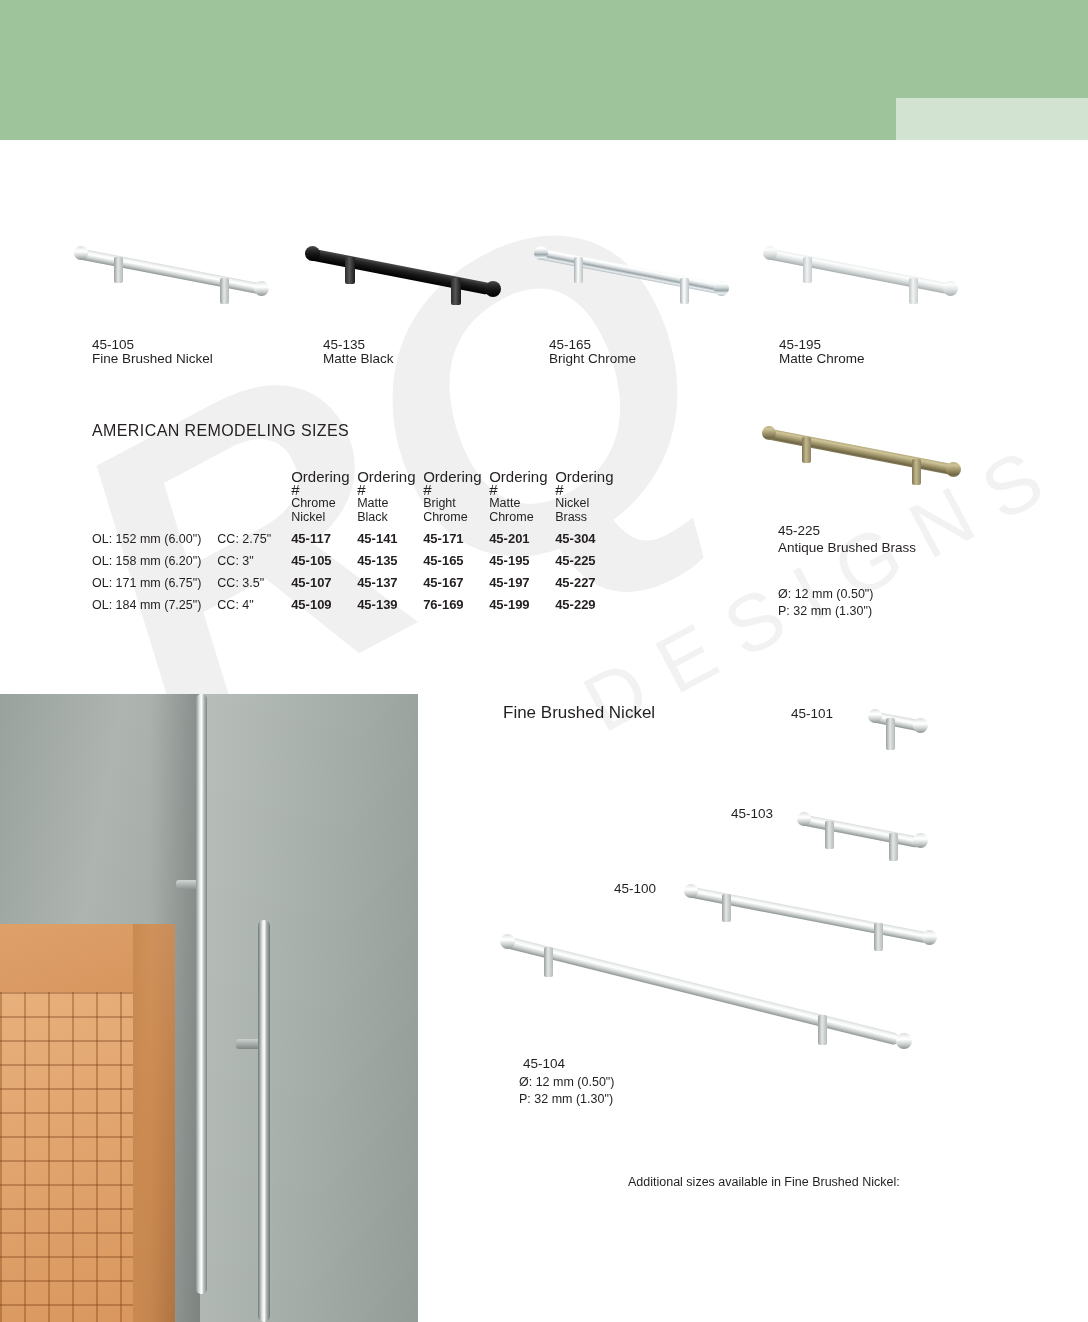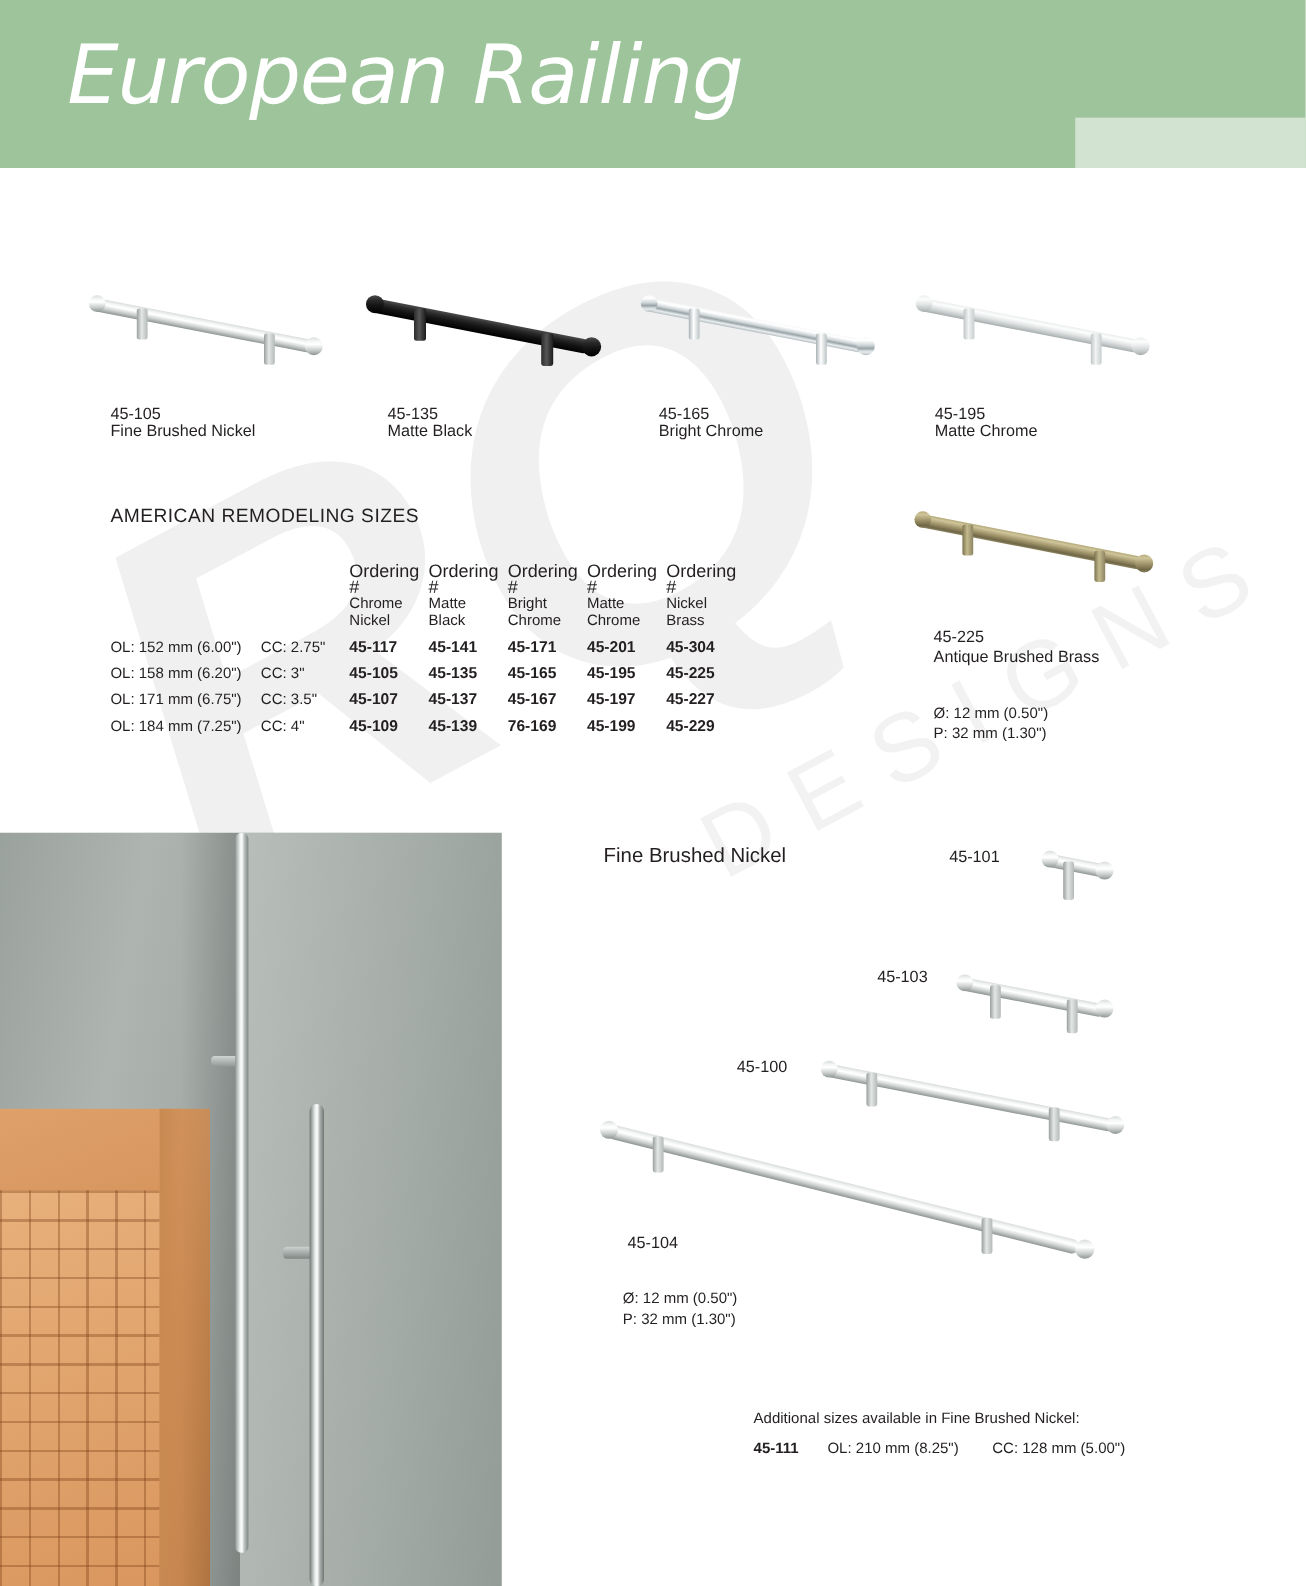--- a/index.html
+++ b/index.html
@@ -237,21 +237,20 @@
 </style>
 </head>
 <body>
 
 <div class="watermark">
   <div class="wm-text">RQ</div>
   <div class="wm-sub">DESIGNS</div>
 </div>
 
 <div class="header">
-  <div class="title">European Railing</div>
   <div class="corner-block"></div>
 </div>
 
 <div class="content">
 
   <div class="pull" style="left:74px; top:228px; width:196px; height:86px;">
     <div class="rod fin-nickel" style="left:4px; top:20px; width:186px; height:11px; transform: rotate(11deg); transform-origin: 0 50%;"></div>
     <div class="cap fin-nickel" style="left:0px; top:18px; width:14px; height:14px;"></div>
     <div class="cap fin-nickel" style="left:180px; top:53px; width:15px; height:15px;"></div>
     <div class="post fin-nickel-post" style="left:40px; top:29px; width:9px; height:26px;"></div>
@@ -412,38 +411,33 @@
 
   <div class="code-lbl" style="left:614px; top:881px;">45-100</div>
   <div class="pull" style="left:684px; top:872px; width:260px; height:96px;">
     <div class="rod fin-nickel" style="left:4px; top:14px; width:245px; height:11px; transform: rotate(11deg); transform-origin: 0 50%;"></div>
     <div class="cap fin-nickel" style="left:0px; top:12px; width:14px; height:14px;"></div>
     <div class="cap fin-nickel" style="left:238px; top:58px; width:15px; height:15px;"></div>
     <div class="post fin-nickel-post" style="left:38px; top:22px; width:9px; height:28px;"></div>
     <div class="post fin-nickel-post" style="left:190px; top:51px; width:9px; height:28px;"></div>
   </div>
 
-  <div class="code-lbl" style="left:523px; top:1028px;">45-104</div>
+  <div class="code-lbl" style="left:523px; top:1056px;">45-104</div>
   <div class="pull" style="left:500px; top:920px; width:420px; height:206px;">
     <div class="rod fin-nickel" style="left:6px; top:16px; width:405px; height:12px; transform: rotate(14deg); transform-origin: 0 50%;"></div>
     <div class="cap fin-nickel" style="left:0px; top:14px; width:15px; height:15px;"></div>
     <div class="cap fin-nickel" style="left:396px; top:113px; width:16px; height:16px;"></div>
     <div class="post fin-nickel-post" style="left:44px; top:27px; width:9px; height:30px;"></div>
     <div class="post fin-nickel-post" style="left:318px; top:95px; width:9px; height:30px;"></div>
   </div>
 
   <div class="spec-note" style="left:519px; top:1074px;">Ø: 12 mm (0.50")</div>
   <div class="spec-note" style="left:519px; top:1091px;">P: 32 mm (1.30")</div>
 
   <div class="addl">
     <div class="addl-title">Additional sizes available in Fine Brushed Nickel:</div>
     <table>
       <tbody>
-        <tr>
-          <td class="c1">45-111</td>
-          <td class="c2">OL: 210 mm (8.25")</td>
-          <td class="c3">CC: 128 mm (5.00")</td>
-        </tr>
       </tbody>
     </table>
   </div>
 
 </div>
 
 </body></html>

